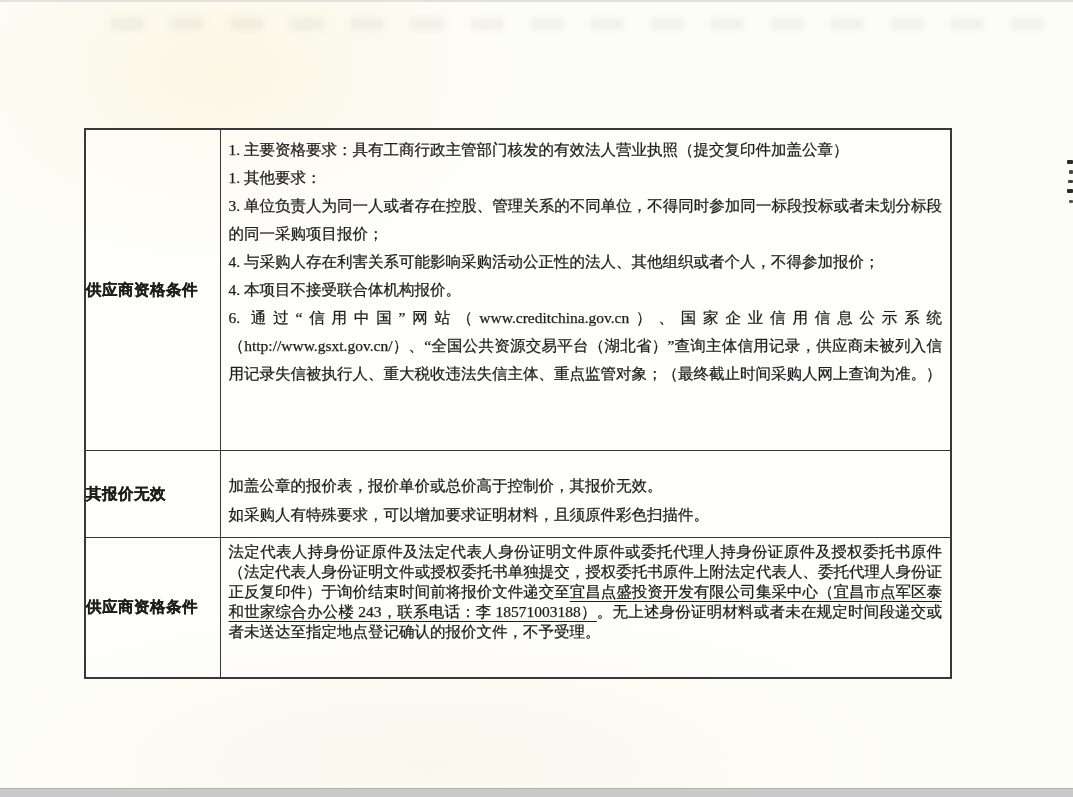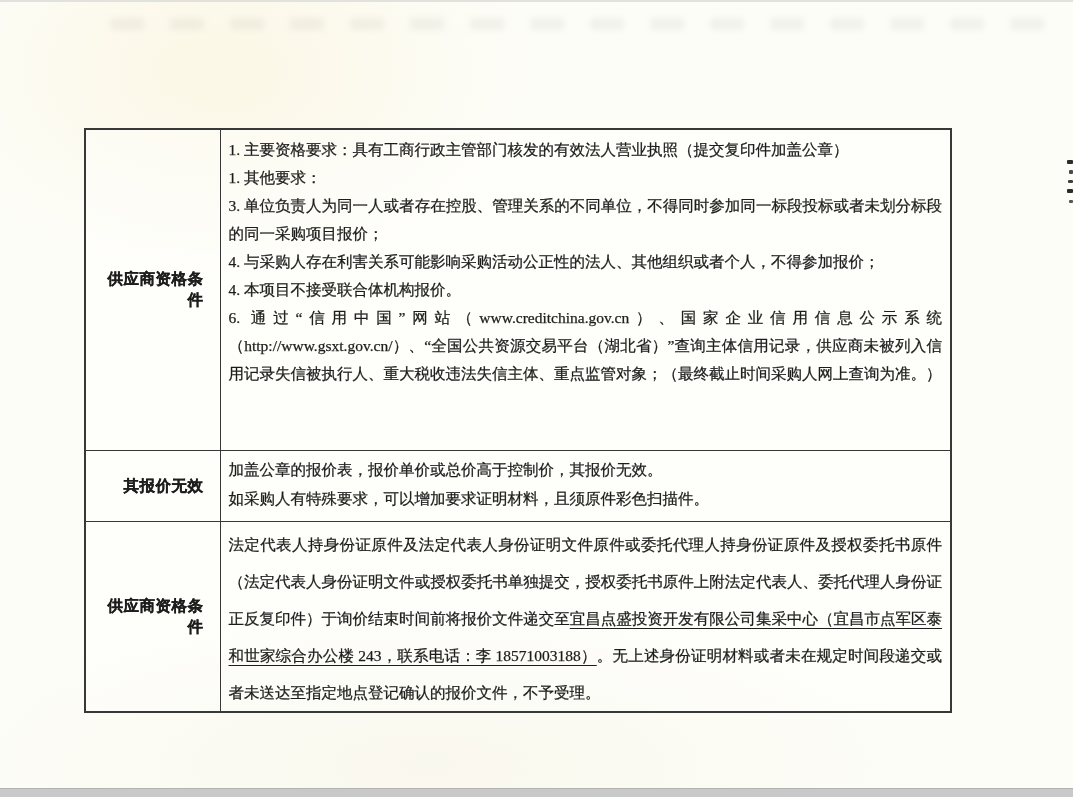--- a/index.html
+++ b/index.html
@@ -54,39 +54,39 @@
     width:868px;
     border-collapse:collapse;
     table-layout:fixed;
     background:rgba(255,255,255,.35);
   }
   table.doc,table.doc td{border:1.6px solid var(--border);}
   table.doc{border-width:2px;}
   td{vertical-align:middle;}
   td.hdr{
     width:135px;
-    text-align:right;
+    text-align:left;
     font-size:15.5px;
     font-weight:600;
     letter-spacing:.5px;
     -webkit-text-stroke:.25px var(--ink);
-    padding:0 16px;
+    padding:0 0;
   }
   td.body{
     vertical-align:top;
     font-size:15.5px;
     padding:6px 8px 0 8px;
     -webkit-text-stroke:.25px var(--ink);
   }
   tr.r1 td{height:314px;}
   tr.r2 td{height:66px;}
   tr.r3 td{height:135px;}
   tr.r1 td.body{line-height:28px;}
-  tr.r2 td.body{line-height:29px;padding-top:4px;}
-  tr.r3 td.body{line-height:37px;padding-top:4px;}
+  tr.r2 td.body{line-height:29px;padding-top:20px;}
+  tr.r3 td.body{line-height:20px;padding-top:4px;}
   td.body p{margin:0;}
   p.gap1{margin-bottom:30px;}
   p.gap2{margin-bottom:27px;}
   p.j{text-align:justify;text-justify:inter-character;}
   .u{
     text-decoration:underline;
     text-underline-offset:4px;
     text-decoration-thickness:1.3px;
   }
 </style>

